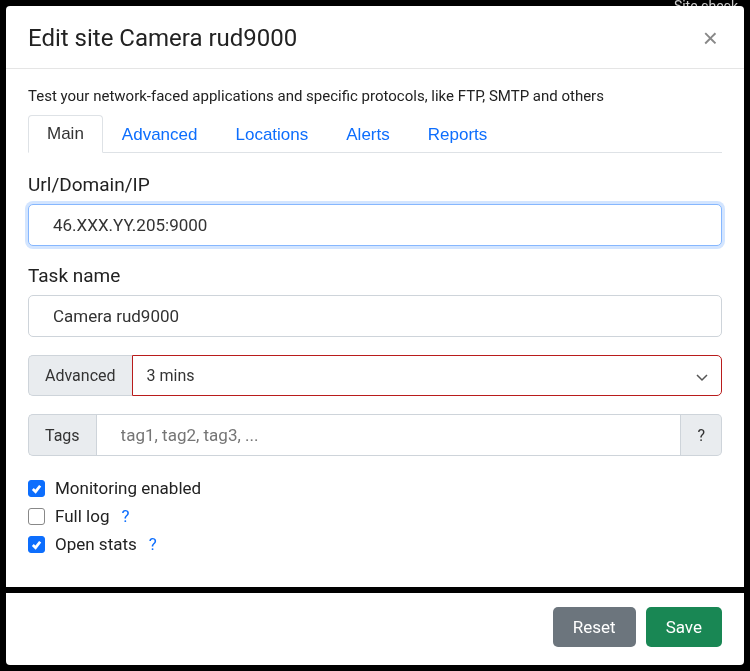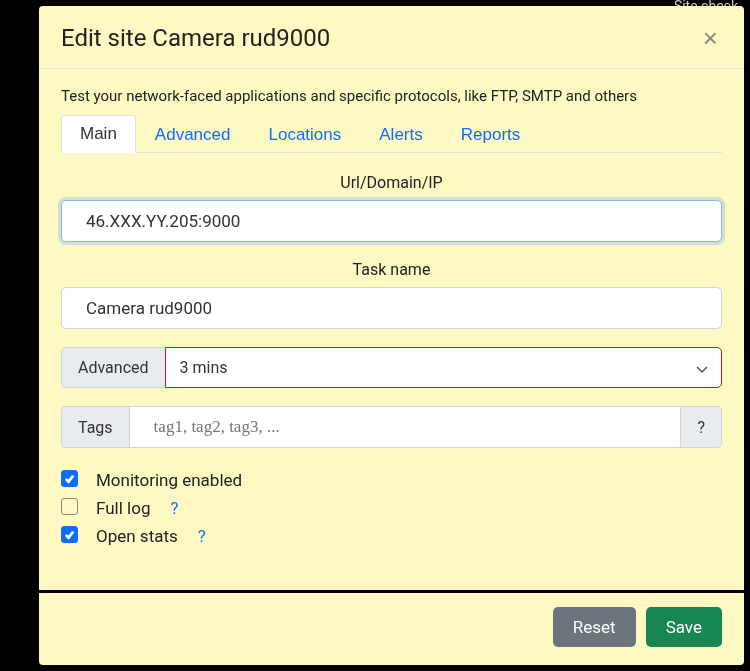--- a/index.html
+++ b/index.html
@@ -10,25 +10,24 @@
       height: 671px;
       overflow: hidden;
       position: relative;
     }
     .modal {
       position: absolute;
       top: 6px;
       left: 6px;
       right: 6px;
       bottom: 6px;
-      background: #fef9c3;
+      background: #ffffff;
       border-radius: 4px;
       display: flex;
       flex-direction: column;
-      margin-left: 33px;
     }
     .modal-header {
       padding: 18px 22px 16px 22px;
       display: flex;
       justify-content: space-between;
       align-items: center;
       border-bottom: 1px solid #e5e5e5;
     }
     .modal-title {
       font-size: 24px;
@@ -74,24 +73,23 @@
       border: 1px solid #dee2e6;
       border-bottom: 1px solid #fff;
       border-radius: 4px 4px 0 0;
       background: #fff;
     }
     .form-group {
       margin-bottom: 18px;
     }
     .form-label {
       display: block;
-      font-size: 16px;
+      font-size: 19px;
       color: #222;
       margin-bottom: 8px;
-      text-align: center;
     }
     .form-input {
       width: 100%;
       padding: 10px 24px;
       font-size: 17px;
       border: 1px solid #ced4da;
       border-radius: 5px;
       color: #333;
       font-family: inherit;
     }
@@ -153,28 +151,28 @@
       border-left: none;
       border-radius: 0 5px 5px 0;
       color: #333;
       font-size: 16px;
       display: flex;
       align-items: center;
       cursor: pointer;
     }
     .tags-group .form-input {
       border-radius: 0;
-      font-family: Liberation Serif, serif;
     }
     .checkbox-group {
       margin-top: 22px;
     }
     .checkbox-row {
       display: flex;
-      gap: 18px;
+      align-items: center;
+      gap: 10px;
       margin-bottom: 8px;
     }
     .checkbox {
       width: 17px;
       height: 17px;
       border: 1.5px solid #888;
       border-radius: 3px;
       display: inline-flex;
       align-items: center;
       justify-content: center;
@@ -201,21 +199,21 @@
       color: #222;
     }
     .help-link {
       color: #0d6efd;
       font-size: 17px;
       cursor: pointer;
       margin-left: 2px;
     }
     .modal-footer {
       padding: 14px 22px 18px 22px;
-      border-top: 3px solid #000000;
+      border-top: 6px solid #000000;
       display: flex;
       justify-content: flex-end;
       gap: 10px;
     }
     .btn {
       padding: 10px 20px;
       font-size: 17px;
       border: none;
       border-radius: 5px;
       cursor: pointer;

